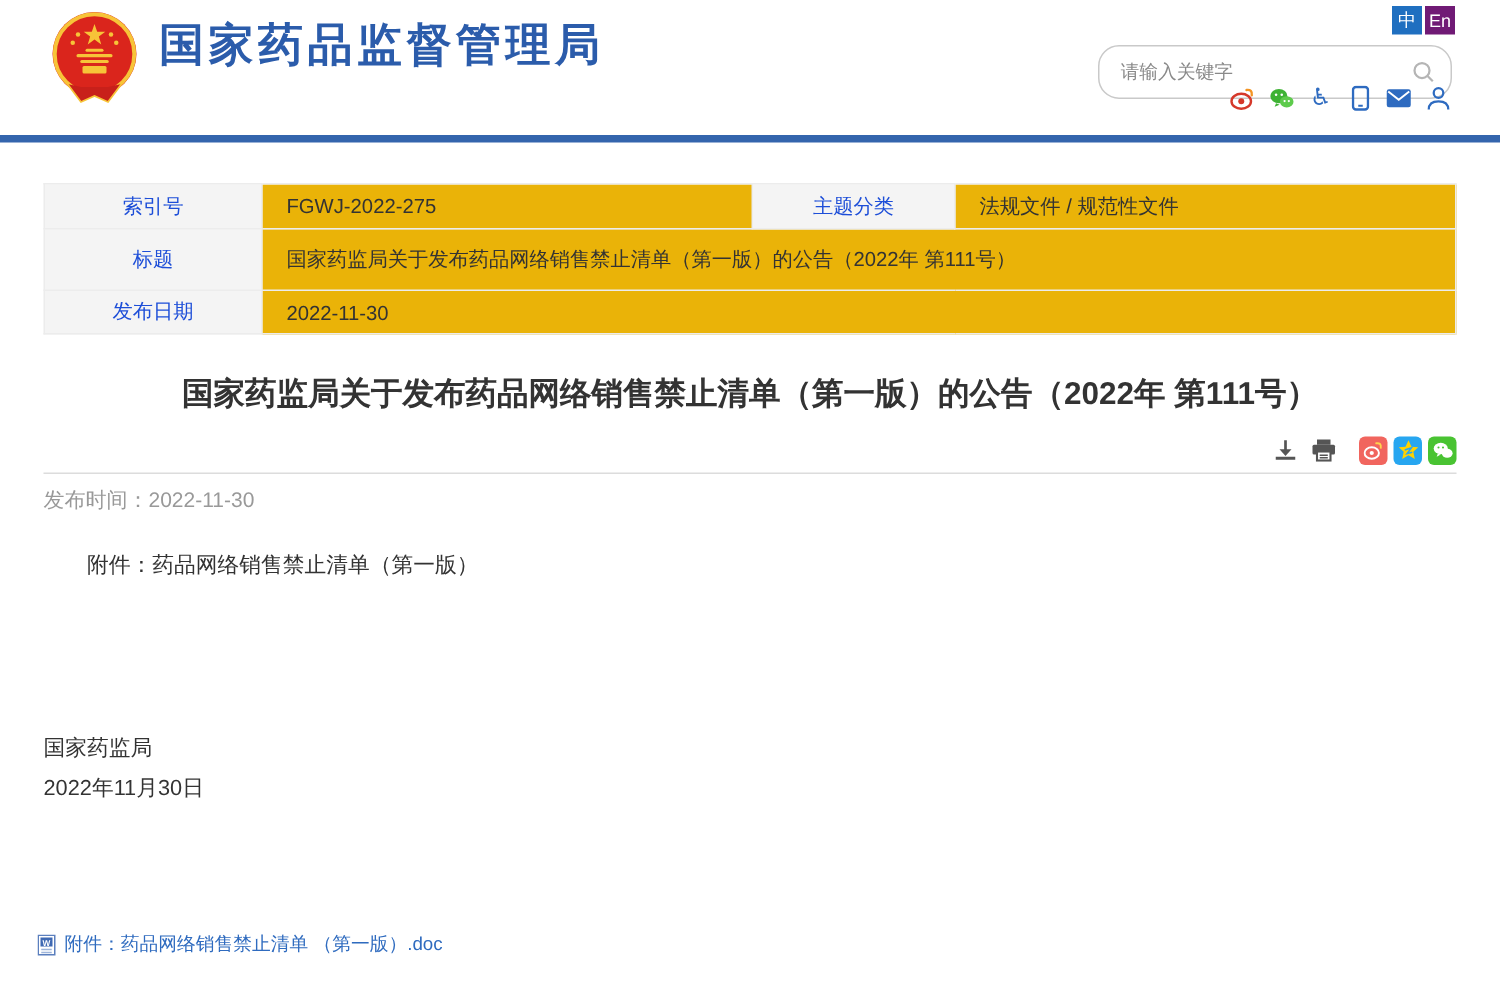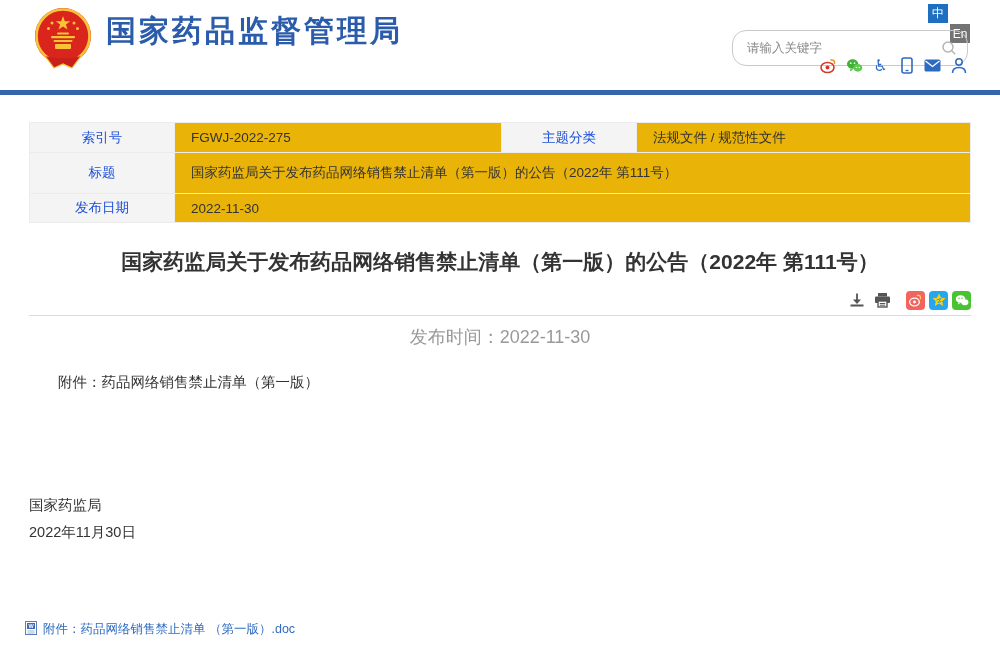--- a/index.html
+++ b/index.html
@@ -10,21 +10,21 @@
   .header { position:relative; height:90px; background:#fff; }
   .emblem { position:absolute; left:30px; top:6px; width:66px; height:66px; }
   .org-block { position:absolute; left:106px; top:14px;text-align:right; }
   .org-zh { font-size:30px; font-weight:bold; color:#2b5cab; letter-spacing:3px; line-height:34px; }
   .org-en { font-size:12.5px; color:#3a6bc0; margin-top:3px; letter-spacing:0.2px; }
 
   .lang-toggle { position:absolute; right:30px; top:4px; display:flex; gap:2px; }
   .lang-btn { width:20px; height:19px; display:flex; align-items:center; justify-content:center;
     font-size:12px; color:#fff; cursor:pointer; }
   .lang-zh { background:#1f6fc0; }
-  .lang-en { background:#737373;margin-top:20px; }
+  .lang-en { background:#701a75; }
 
   .search-box { position:absolute; right:32px; top:30px; width:236px; height:36px;
     border:1px solid #c9c9c9; border-radius:14px; display:flex; align-items:center; padding:0 10px 0 14px; }
   .search-input { flex:1; border:none; outline:none; font-size:12.5px; color:#333;
     font-family:"Liberation Sans","DejaVu Sans",sans-serif; background:transparent; }
   .search-input::placeholder { color:#8a8a8a; }
 
   .quick-icons { position:absolute; right:33px; top:57px; display:flex; align-items:center; gap:9px; }
   .qicon { width:17px; height:17px; display:flex; align-items:center; justify-content:center; cursor:pointer; }
   .a11y-glyph { font-size:16px; color:#2e6bc0; line-height:17px; }
@@ -42,29 +42,29 @@
   .r1 { height:30px; } .r2 { height:41px; } .r3 { height:29px; }
 
   .article-title { margin-top:25px; text-align:center; font-size:21px; font-weight:bold; color:#333; }
 
   .toolbar { margin-top:14px; display:flex; justify-content:flex-end; align-items:center; gap:7px; height:20px; }
   .tool-icon { width:18px; height:18px; cursor:pointer; display:flex; align-items:center; justify-content:center; }
   .share-group { display:flex; gap:4px; margin-left:8px; }
   .share-icon { width:19px; height:19px; border-radius:4px; display:flex; align-items:center; justify-content:center; cursor:pointer; }
 
   .title-divider { border:none; border-top:1px solid #dcdcdc; margin-top:5px; }
-  .publish-time { text-align:center; color:#999; font-size:18px; margin-top:9px; }
+  .publish-time { text-align:left; color:#999; font-size:14px; margin-top:9px; }
 
   .body-text { margin-top:29px; font-size:14.5px; line-height:27px; color:#333; }
   .body-text p { text-indent:2em; }
   .attachment-line { margin-top:24px; font-size:14.5px; text-indent:2em; }
 
   .signature { margin-top:100px; font-size:14.5px; line-height:27px; }
 
-  .footer-attach { position:absolute; left:25px; top:621px; display:flex; align-items:flex-start; gap:4px; }
+  .footer-attach { position:absolute; left:25px; top:621px; display:flex; align-items:flex-end; gap:4px; }
   .footer-attach a { font-size:12.5px; color:#2f6bbf; text-decoration:none; cursor:pointer; }
 </style>
 </head>
 <body>
 
 <div class="header">
 
   <svg class="emblem" viewBox="0 0 66 66">
     <circle cx="33" cy="30" r="28" fill="#da251c"></circle>
     <circle cx="33" cy="30" r="26.5" fill="none" stroke="#f7c438" stroke-width="2.6"></circle>

